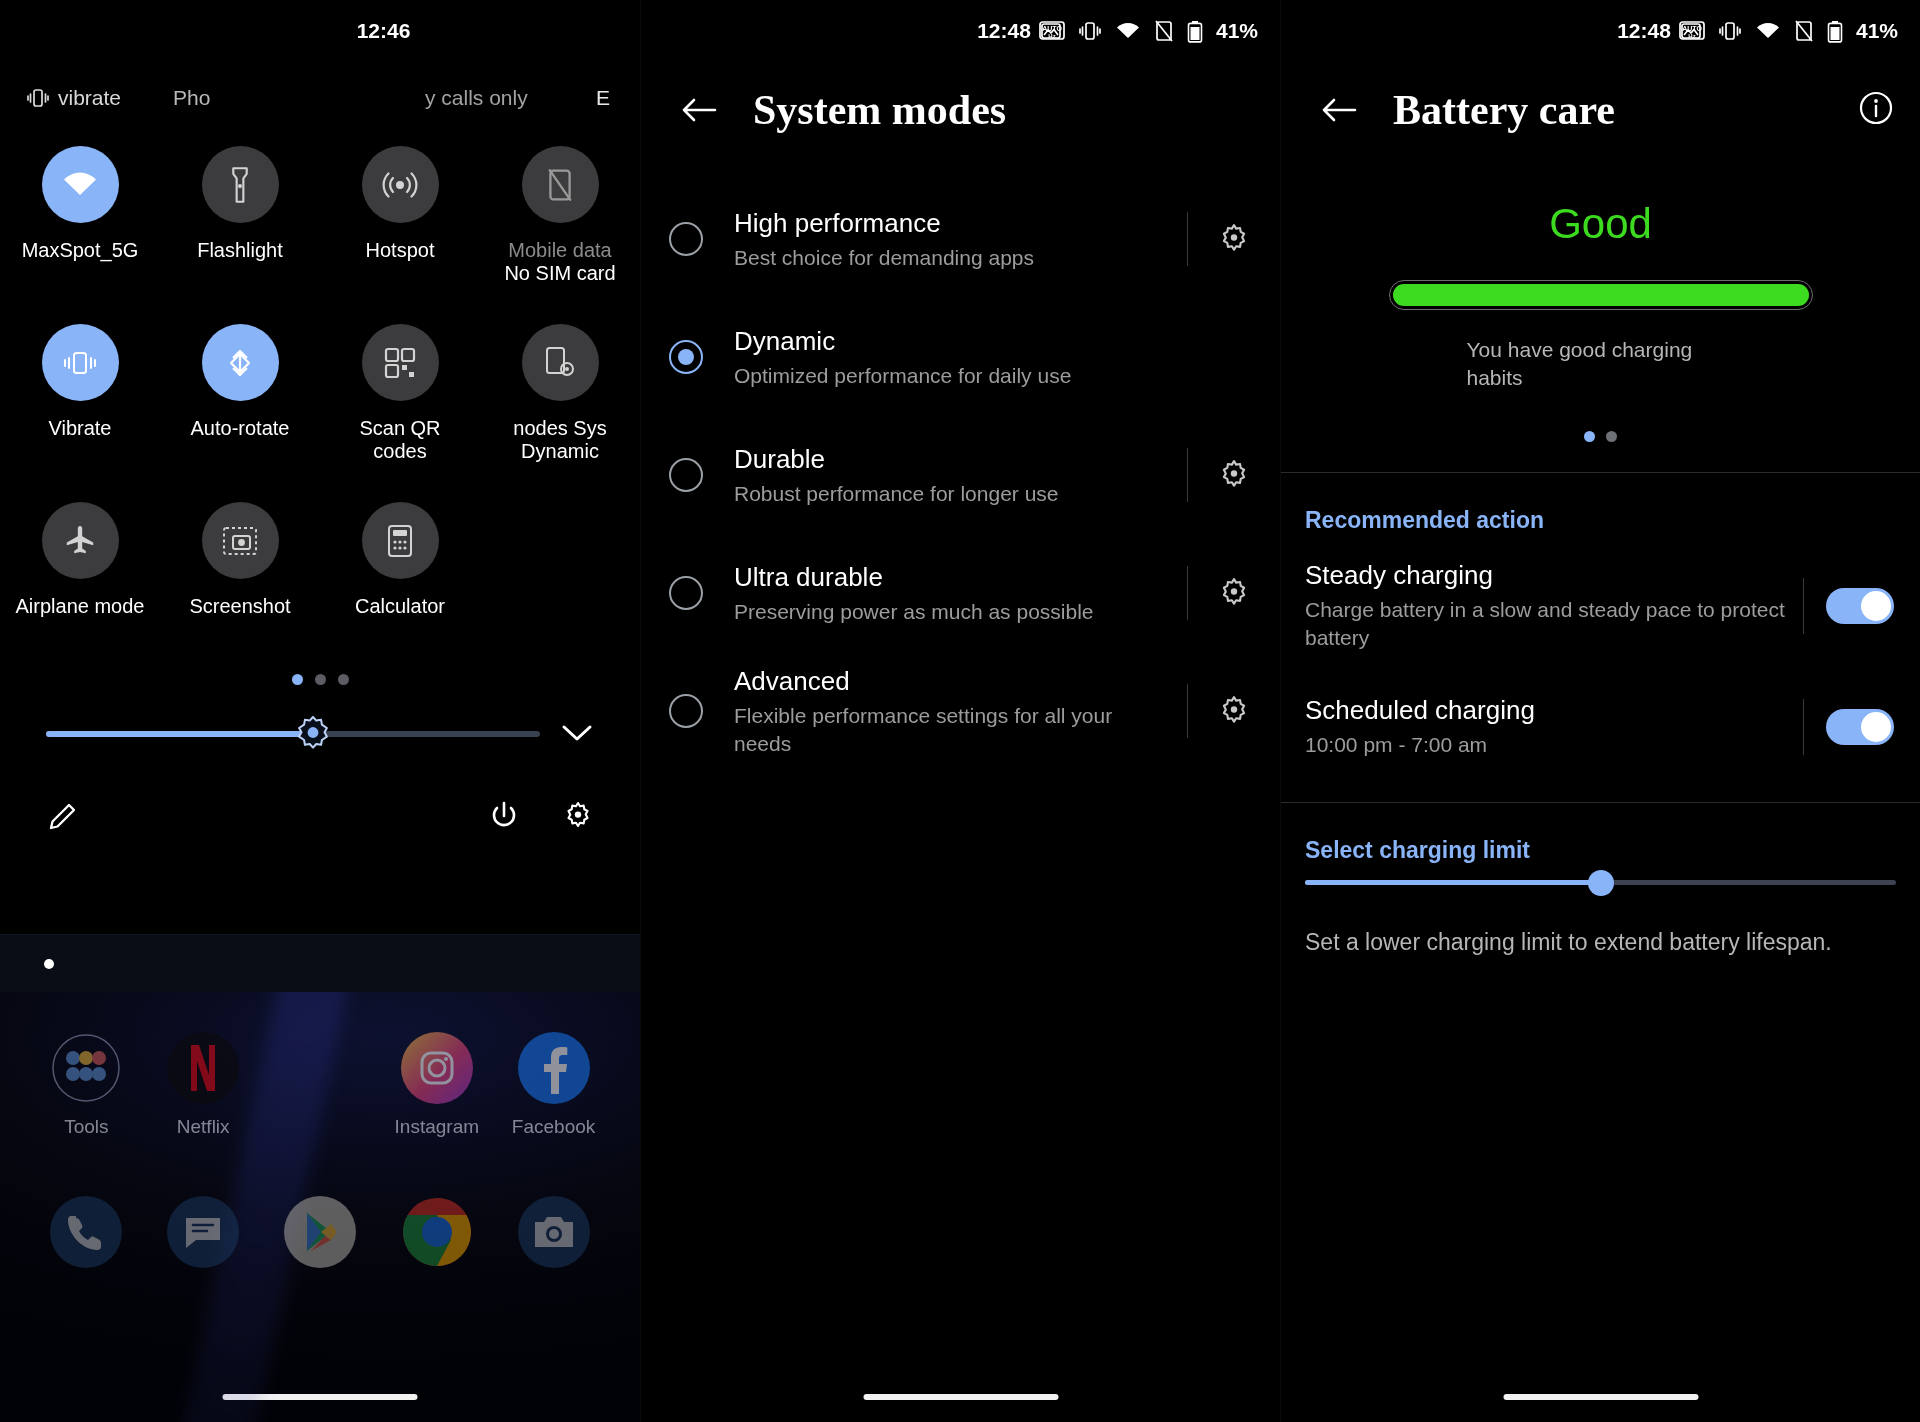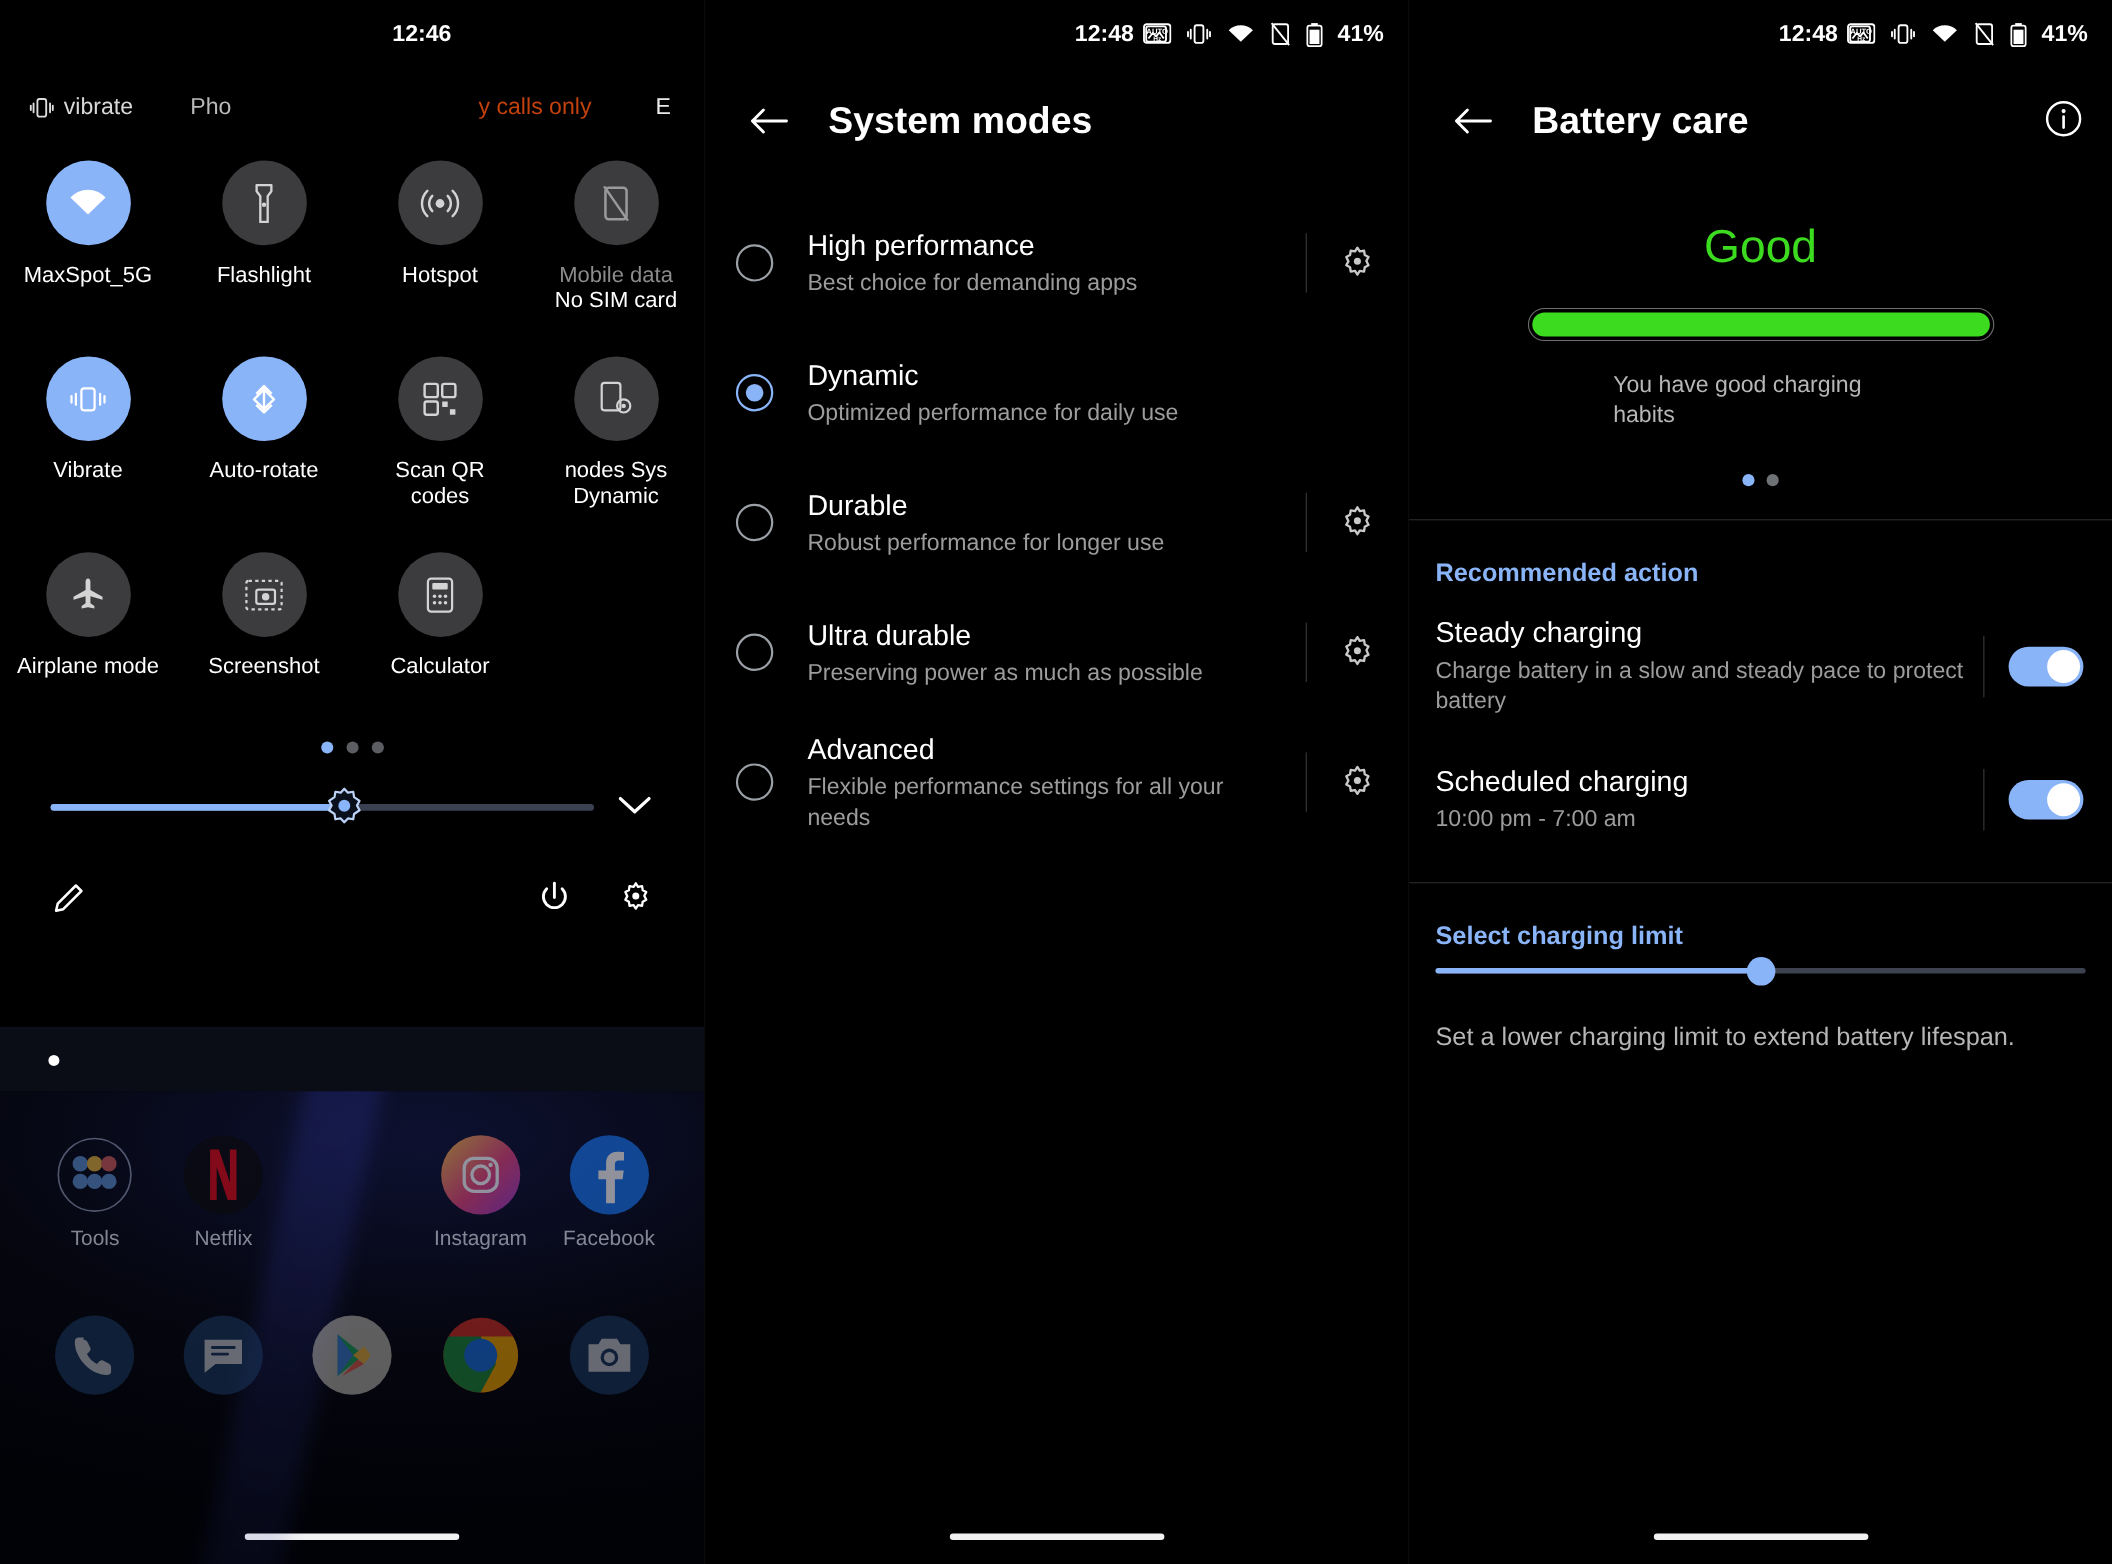--- a/index.html
+++ b/index.html
@@ -31,21 +31,21 @@
   .qs{ position:absolute; left:0; top:62px; width:640px; height:930px;
        background:#000; }
   .notif-row{
     display:flex; align-items:center; height:44px;
     color:#c9c9c9; font-size:21px; padding:0 14px; margin-top:14px;
     position:relative;
   }
   .notif-row .nr{ position:absolute; }
   .nr-vib{ left:26px; display:flex; align-items:center; gap:8px; color:#d8d8d8; }
   .nr-pho{ left:173px; color:#b9b9b9; }
-  .nr-calls{ left:435px; color:#c2410c; }
+  .nr-calls{ left:425px; color:#a3a3a3; }
   .nr-e{ left:596px; color:#e9e9e9; }
 
   .tiles{ display:grid; grid-template-columns:repeat(4,1fr); row-gap:0; margin-top:14px; }
   .tile{ display:flex; flex-direction:column; align-items:center; height:178px; padding-top:12px; }
   .tile .circ{
     width:77px; height:77px; border-radius:50%;
     background:#3c3c3e; display:flex; align-items:center; justify-content:center;
   }
   .tile.on .circ{ background:#8ab4f8; }
   .tile .lbl{ margin-top:16px; font-size:20px; color:#fff; text-align:center; line-height:1.17; max-width:140px; }
@@ -88,21 +88,21 @@
   .happ .ic{ width:72px; height:72px; border-radius:22px; display:flex; align-items:center; justify-content:center; opacity:.55; }
   .happ .nm{ margin-top:12px; font-size:19px; color:#cfd2dd; opacity:.62; }
   .dock{ position:relative; display:flex; padding:0 28px; margin-top:58px; z-index:2; }
   .dock .happ .ic{ opacity:.5; }
   .navbar{ position:absolute; left:50%; transform:translateX(-50%); bottom:22px;
            width:195px; height:6px; border-radius:3px; background:#f2f2f2; }
 
   
   .appbar{ display:flex; align-items:center; height:96px; padding:0 0 0 30px; }
   .appbar .back{ width:56px; height:56px; display:flex; align-items:center; justify-content:center; }
-  .appbar .ttl{ color:#fff; font-size:34px; font-weight:700; margin-left:26px; }
+  .appbar .ttl{ color:#fff; font-size:42px; font-weight:700; margin-left:26px;font-family:Liberation Serif, serif; }
   .appbar .info{ margin-left:auto; margin-right:26px; }
 
   .modes{ margin-top:22px; }
   .mode{ display:flex; align-items:center; padding:0 0 0 28px; min-height:118px; }
   .mode .radio{ width:34px; height:34px; border-radius:50%; border:2px solid #9aa0a6;
                 flex:none; display:flex; align-items:center; justify-content:center; }
   .mode.sel .radio{ border-color:#8ab4f8; }
   .mode.sel .radio:after{ content:""; width:16px; height:16px; border-radius:50%; background:#8ab4f8; }
   .mode .txt{ margin-left:31px; flex:1; padding-right:16px; }
   .mode .mt{ color:#fff; font-size:26px; line-height:1.25; }

